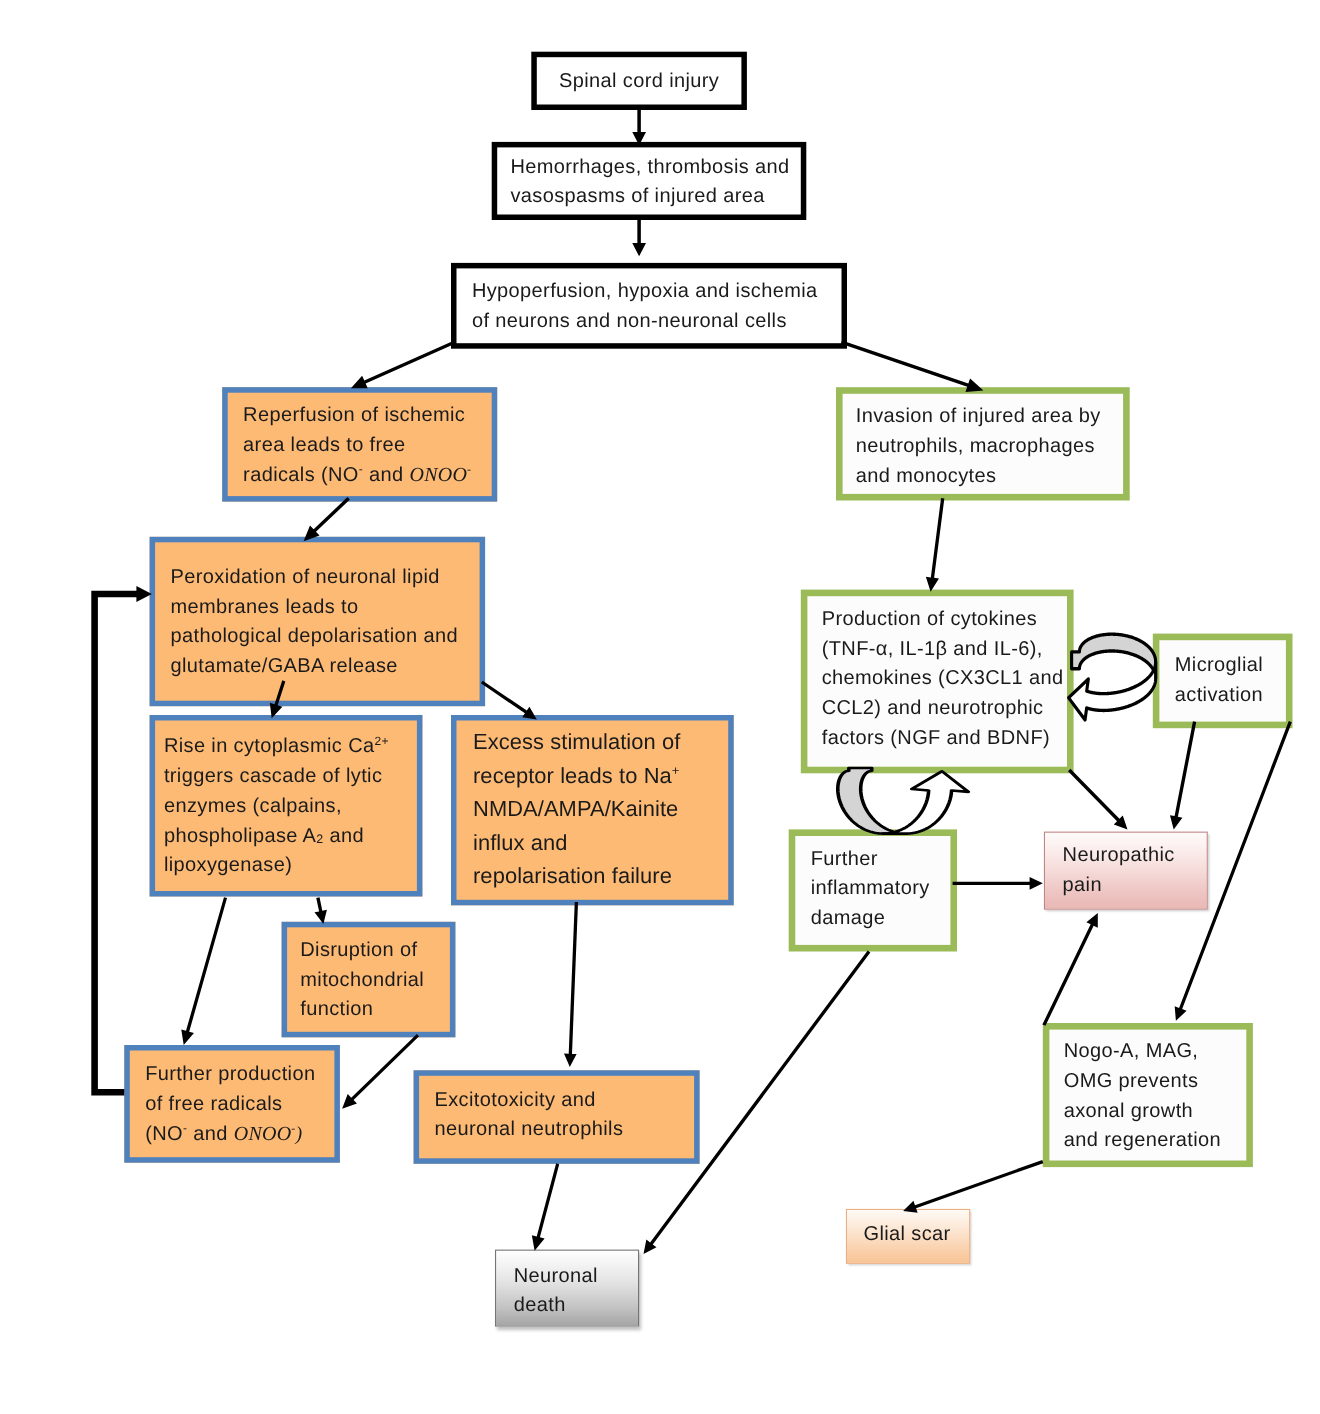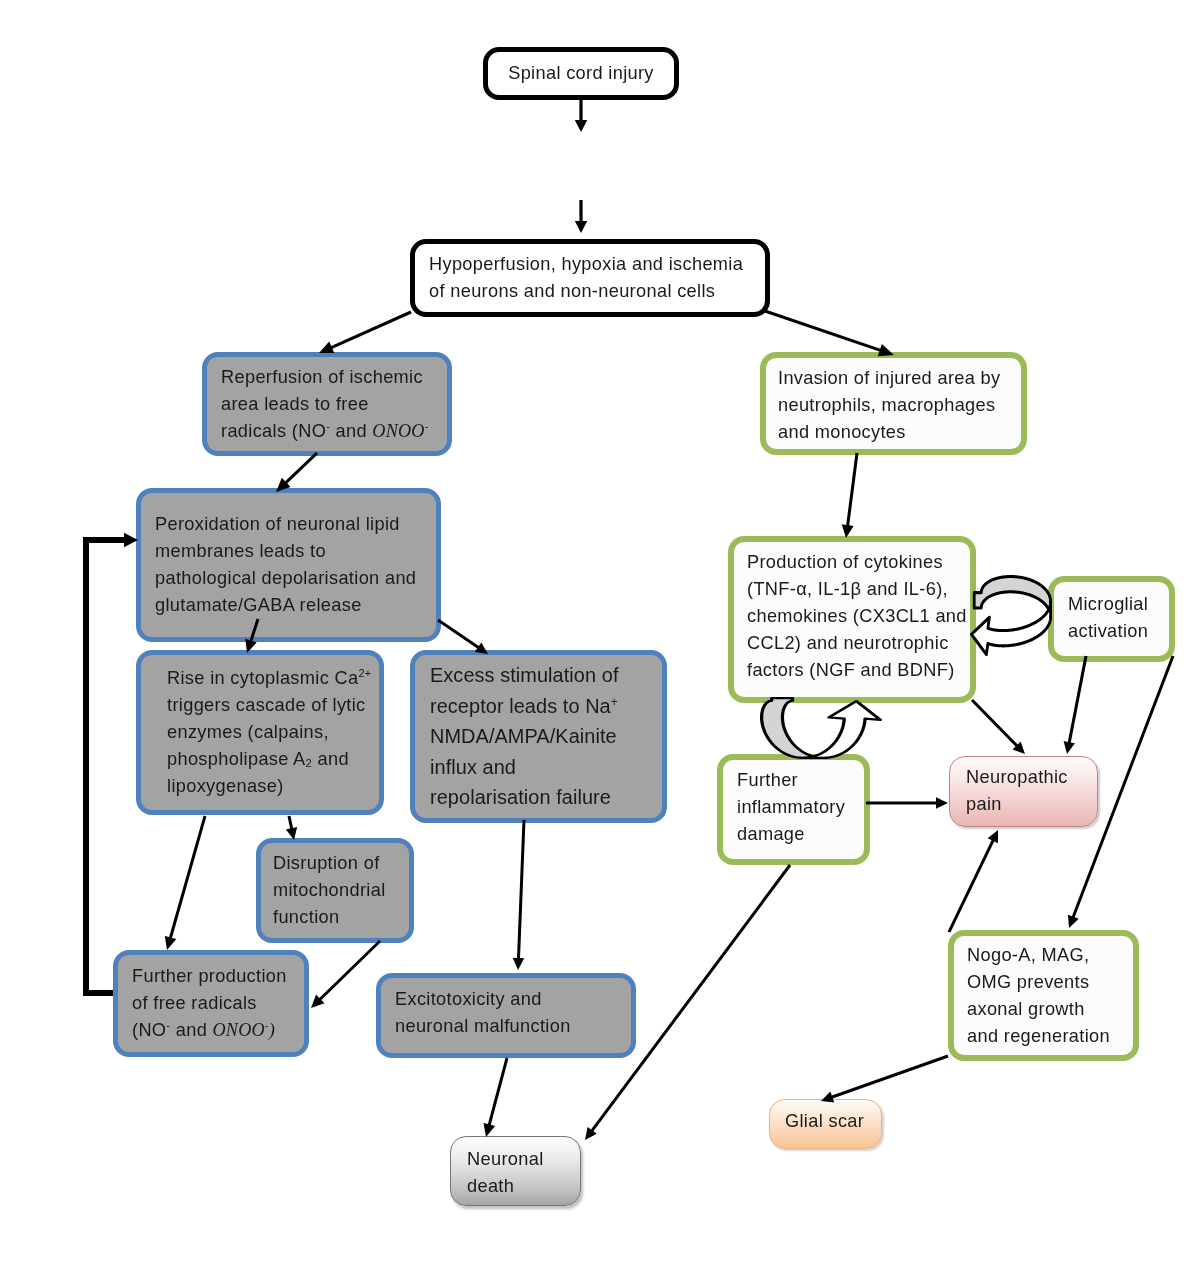--- a/index.html
+++ b/index.html
@@ -1,22 +1,22 @@
 <!DOCTYPE html>
 <html><head>
 <meta charset="utf-8">
 <title>Spinal cord injury pathophysiology flowchart</title>
 <style>
   html,body{margin:0;padding:0;background:#ffffff;}
   #canvas{position:relative;width:1200px;height:1285px;background:#ffffff;
           font-family:"Liberation Sans", sans-serif;overflow:hidden;}
-  .node{position:absolute;box-sizing:border-box;display:flex;align-items:center;z-index:3;border-radius:16px;}
+  .node{position:absolute;box-sizing:border-box;display:flex;align-items:center;z-index:3;}
   .node .txt{width:100%;color:#1a1a1a;font-size:18.2px;line-height:27px;white-space:nowrap;letter-spacing:0.34px;position:relative;top:var(--dy,0px);}
   .n-black{border:5px solid #000000;background:#ffffff;}
-  .n-blue{border:5px solid #4F81BD;background:#a3a3a3;}
+  .n-blue{border:5px solid #4F81BD;background:#fdba74;}
   .n-green{border:6px solid #9BBB59;background:#fcfcfc;}
   .n-gray{border:1.2px solid #757575;
           background:linear-gradient(180deg,#fdfdfd 0%,#f5f5f5 16%,#e3e3e3 42%,#c3c3c3 76%,#aaaaaa 96%,#a6a6a6 100%);
           box-shadow:2px 3px 3px rgba(0,0,0,0.25);}
   .n-pink{border:1.2px solid #c08585;
           background:linear-gradient(180deg,#fefafa 0%,#fcf2f1 16%,#f5dbd9 50%,#ecc0bd 86%,#e9b8b5 100%);
           box-shadow:2px 2px 2px rgba(0,0,0,0.20);}
   .n-orange{border:1.2px solid #e8b084;
             background:linear-gradient(180deg,#fefaf5 0%,#fdf2e7 16%,#fbdfc6 50%,#f9cba2 86%,#f8c497 100%);
             box-shadow:2px 2px 2px rgba(0,0,0,0.18);}
@@ -28,20 +28,26 @@
 </style>
 </head>
 <body>
 
 <div id="canvas">
 
 <div class="node n-black" style="left:483px;top:47px;width:196px;height:53px;padding:0 10px;">
   <div class="txt" style="text-align:center;">Spinal cord injury</div>
 </div>
 
+<div class="node n-black" style="left:447px;top:129px;width:286px;height:71px;padding:0 12px;">
+  <div class="txt">
+    <div>Hemorrhages, thrombosis and</div>
+    <div>vasospasms of injured area</div>
+  </div>
+</div>
 
 <div class="node n-black" style="left:410px;top:239px;width:360px;height:78px;padding:0 14px;">
   <div class="txt">
     <div>Hypoperfusion, hypoxia and ischemia</div>
     <div>of neurons and non-neuronal cells</div>
   </div>
 </div>
 
 <div class="node n-blue" style="left:202px;top:352px;width:250px;height:104px;padding:0 14px;">
   <div class="txt">
@@ -53,21 +59,21 @@
 
 <div class="node n-blue" style="left:136px;top:488px;width:305px;height:154px;padding:0 14px;">
   <div class="txt">
     <div>Peroxidation of neuronal lipid</div>
     <div>membranes leads to</div>
     <div>pathological depolarisation and</div>
     <div>glutamate/GABA release</div>
   </div>
 </div>
 
-<div class="node n-blue" style="left:136px;top:650px;width:248px;height:165px;padding:0 26px;">
+<div class="node n-blue" style="left:136px;top:650px;width:248px;height:165px;padding:0 8px;">
   <div class="txt">
     <div><span>Rise in cytoplasmic Ca</span><sup>2+</sup></div>
     <div>triggers cascade of lytic</div>
     <div>enzymes (calpains,</div>
     <div><span>phospholipase A</span><sub>2</sub><span> and</span></div>
     <div>lipoxygenase)</div>
   </div>
 </div>
 
 <div class="node n-blue" style="left:410px;top:650px;width:257px;height:173px;padding:0 15px;">
@@ -92,21 +98,21 @@
   <div class="txt">
     <div>Further production</div>
     <div>of free radicals</div>
     <div><span>(NO</span><sup>-</sup><span> and </span><span class="serif">ONOO</span><sup class="serif">-</sup><span class="serif">)</span></div>
   </div>
 </div>
 
 <div class="node n-blue" style="left:376px;top:973px;width:260px;height:85px;padding:0 14px;--dy:-3px;">
   <div class="txt">
     <div>Excitotoxicity and</div>
-    <div>neuronal malfunction</div>
+    <div>neuronal neutrophils</div>
   </div>
 </div>
 
 <div class="node n-gray" style="left:450px;top:1136px;width:131px;height:70px;padding:0 16px;--dy:2px;">
   <div class="txt">
     <div>Neuronal</div>
     <div>death</div>
   </div>
 </div>
 

